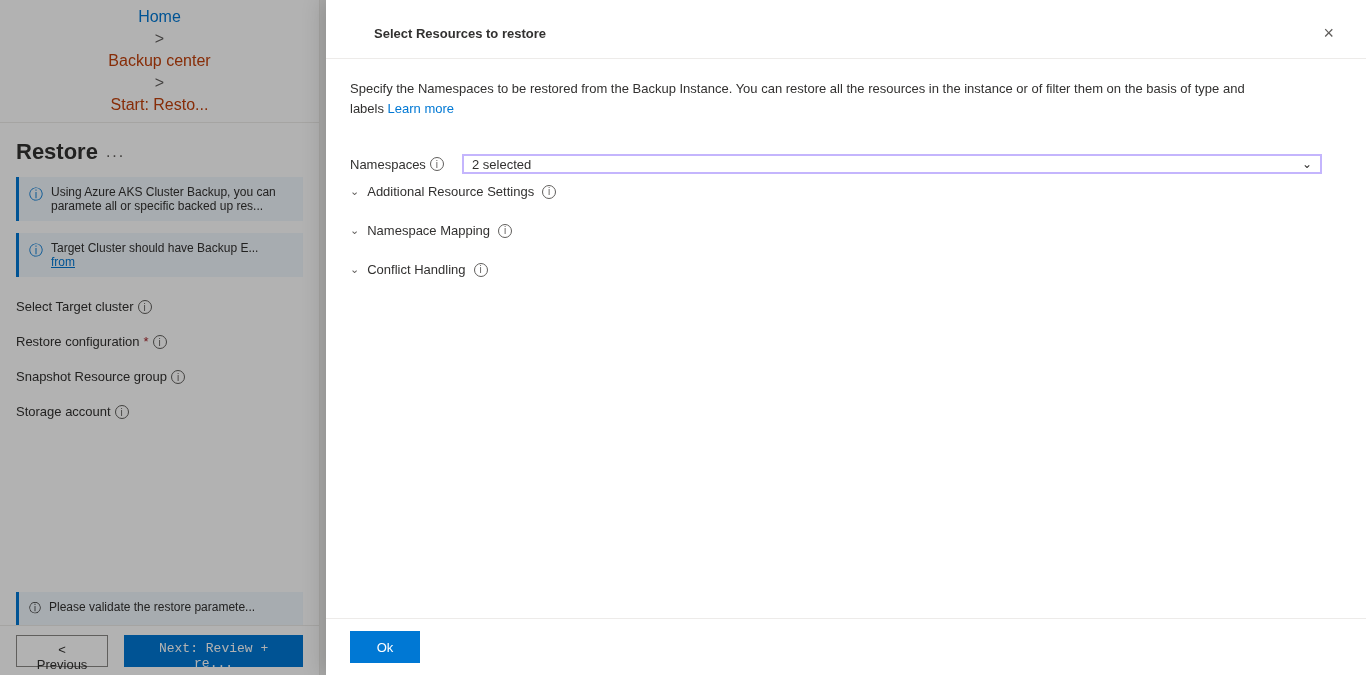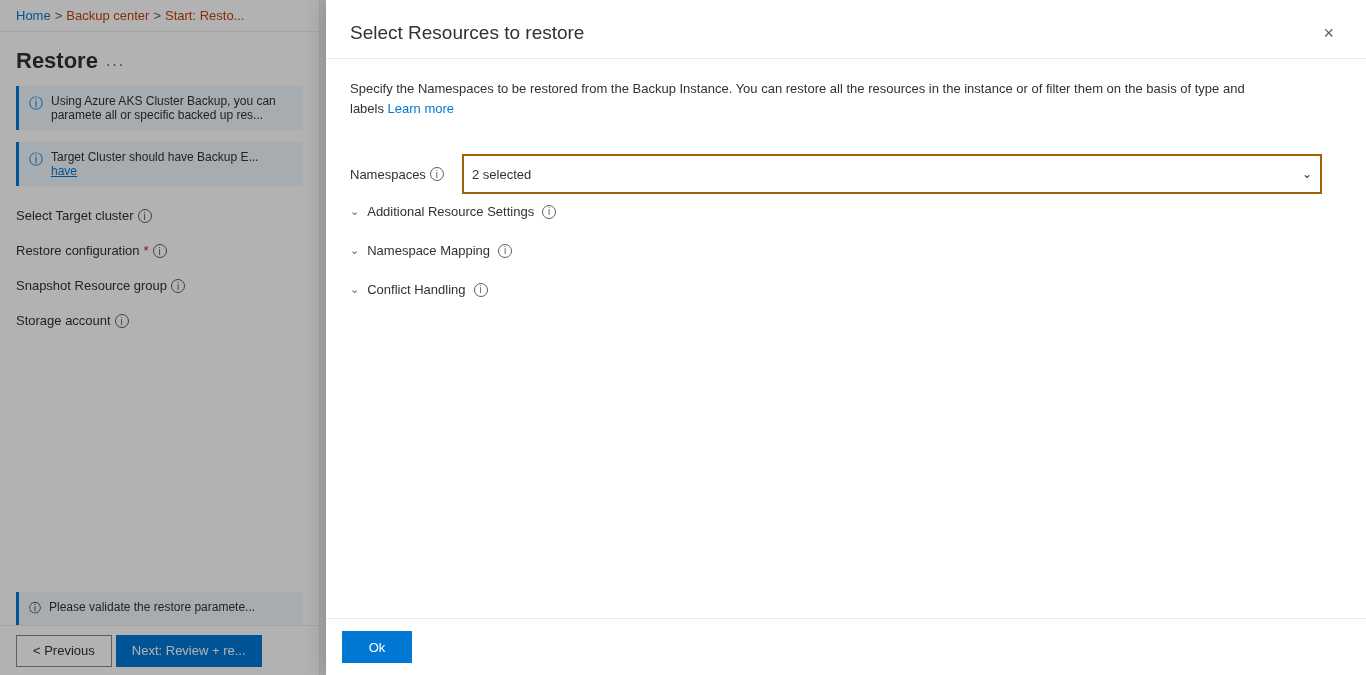--- a/index.html
+++ b/index.html
@@ -22,24 +22,25 @@
       background: #ffffff;
       border-right: 1px solid #edebe9;
       padding: 0;
       overflow: hidden;
     }
 
     .breadcrumb {
       display: flex;
       align-items: center;
       padding: 8px 16px;
-      font-size: 13px;
+      font-size: 16px;
       color: #0078d4;
       border-bottom: 1px solid #edebe9;
       gap: 4px;
+      flex-direction: column;
     }
     .breadcrumb span.sep {
       color: #605e5c;
     }
     .breadcrumb span.active {
       color: #c2410c;
     }
 
     .restore-title {
       display: flex;
@@ -125,40 +126,41 @@
     .bottom-buttons {
       position: absolute;
       bottom: 0;
       left: 0;
       right: 0;
       height: 50px;
       border-top: 1px solid #edebe9;
       display: flex;
       align-items: center;
       padding: 0 16px;
-      gap: 4px;
+      gap: 16px;
       background: #ffffff;
     }
     .btn-previous {
       border: 1px solid #8a8886;
       background: #ffffff;
       color: #323130;
       padding: 6px 16px;
       font-size: 13px;
       cursor: pointer;
       height: 32px;
     }
     .btn-next {
       background: #0078d4;
       color: #ffffff;
       border: none;
       padding: 6px 16px;
       font-size: 13px;
       cursor: pointer;
       height: 32px;
+      font-family: Liberation Mono, monospace;
     }
 
     
     .modal-overlay {
       position: absolute;
       top: 0; left: 0;
       width: 1366px;
       height: 675px;
       background: rgba(0,0,0,0.3);
     }
@@ -177,23 +179,24 @@
     }
 
     .modal-header {
       display: flex;
       align-items: center;
       justify-content: space-between;
       padding: 20px 24px 12px 24px;
       border-bottom: 1px solid #edebe9;
     }
     .modal-title {
-      font-size: 19px;
-      font-weight: 400;
-      color: #323130;
+      font-size: 13px;
+      font-weight: 700;
+      color: #323130;
+      margin-left: 24px;
     }
     .modal-close {
       background: none;
       border: none;
       font-size: 18px;
       color: #605e5c;
       cursor: pointer;
       padding: 4px 8px;
       line-height: 1;
     }
@@ -239,22 +242,22 @@
       justify-content: center;
       font-size: 10px;
       color: #605e5c;
       cursor: pointer;
       flex-shrink: 0;
     }
 
     .dropdown-select {
       flex: 1;
       max-width: 860px;
-      height: 40px;
-      border: 2px solid #a16207;
+      height: 20px;
+      border: 2px solid #c4b5fd;
       background: #ffffff;
       padding: 0 8px;
       font-size: 13px;
       color: #323130;
       display: flex;
       align-items: center;
       justify-content: space-between;
       cursor: pointer;
     }
     .dropdown-chevron {
@@ -286,21 +289,21 @@
       border-radius: 50%;
       display: inline-flex;
       align-items: center;
       justify-content: center;
       font-size: 10px;
       color: #605e5c;
       cursor: pointer;
     }
 
     .modal-footer {
-      padding: 12px 16px;
+      padding: 12px 24px;
       border-top: 1px solid #edebe9;
       display: flex;
       align-items: center;
       gap: 8px;
     }
     .btn-ok {
       background: #0078d4;
       color: #ffffff;
       border: none;
       padding: 6px 24px;
@@ -339,21 +342,21 @@
     <div class="text-overflow">
       <span>Using Azure AKS Cluster Backup, you can paramete all or specific backed up res...</span>
     </div>
   </div>
 
   <div class="info-box">
     <span class="info-icon">ⓘ</span>
     <div>
       <span>Target Cluster should have Backup E...</span>
       <br>
-      <span class="link-text">have</span>
+      <span class="link-text">from</span>
     </div>
   </div>
 
   <div class="form-section">
     <div class="form-label">
       <span>Select Target cluster</span>
       <span class="info-circle">i</span>
     </div>
   </div>
 

